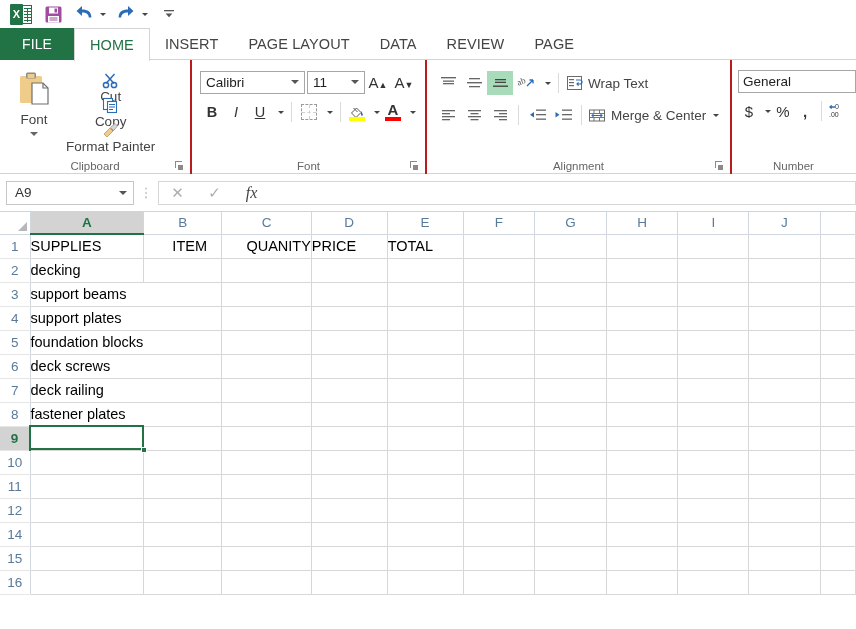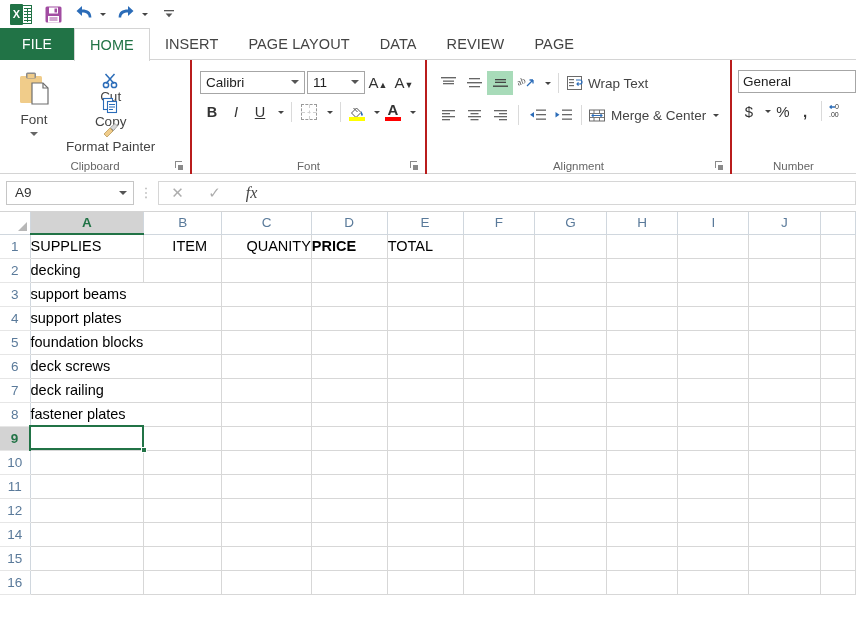--- a/index.html
+++ b/index.html
@@ -598,21 +598,21 @@
             <th class="colh" style="width: 80px;">J</th>
             <th class="colh" style="width: 40px;"></th>
           </tr>
       </thead>
       <tbody id="grid-body">
           <tr>
             <td class="rowh">1</td>
             <td class="cell" style="width: 84px;">SUPPLIES</td>
             <td class="cell" style="width: 80px; padding-left: 28px;">ITEM</td>
             <td class="cell" style="width: 80px; padding-left: 24px;">QUANITY</td>
-            <td class="cell" style="width: 80px; font-weight: bold;">PRICE</td>
+            <td class="cell" style="width: 80px;">PRICE</td>
             <td class="cell" style="width: 80px;">TOTAL</td>
             <td class="cell" style="width: 80px;"></td>
             <td class="cell" style="width: 80px;"></td>
             <td class="cell" style="width: 80px;"></td>
             <td class="cell" style="width: 80px;"></td>
             <td class="cell" style="width: 80px;"></td>
             <td class="cell" style="width: 40px;"></td>
           </tr>
           <tr>
             <td class="rowh">2</td>

